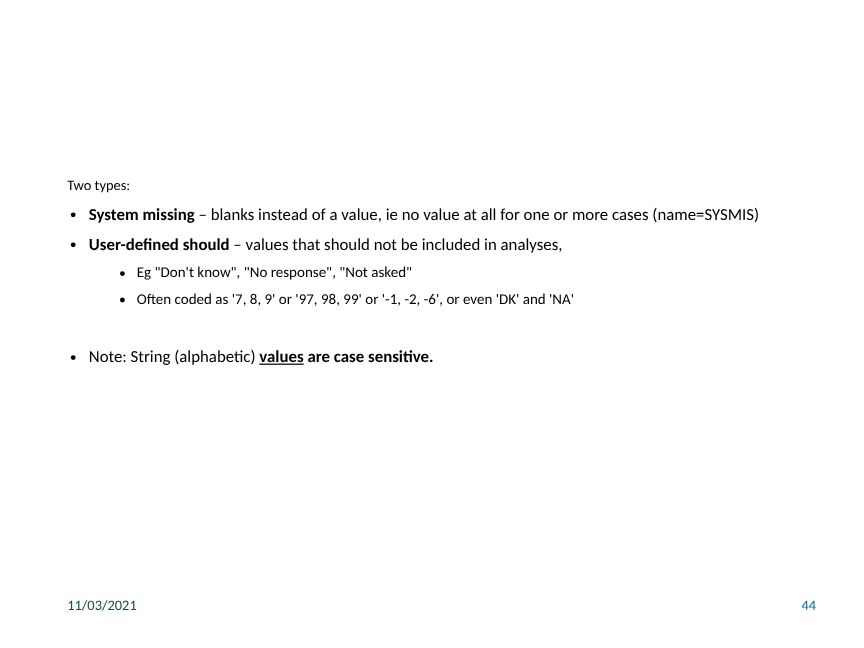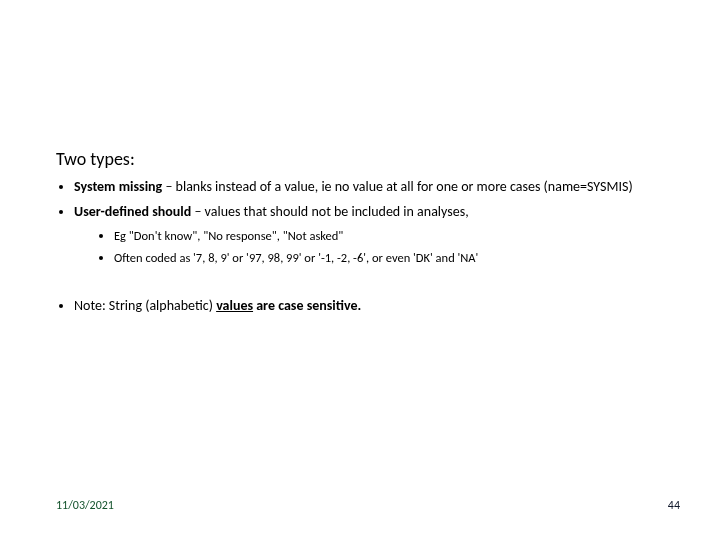--- a/index.html
+++ b/index.html
@@ -23,21 +23,21 @@
     left: 56px;
     top: 148px;
     right: 56px;
   }
   .title {
     font-size: 15px;
     font-weight: 700;
     margin-bottom: 14px;
   }
   .intro {
-    font-size: 18px;
+    font-size: 12px;
     margin-bottom: 8px;
   }
   ul.top {
     list-style: disc;
     margin: 0;
     padding-left: 18px;
   }
   ul.top > li {
     font-size: 14px;
     line-height: 1.35;
@@ -68,21 +68,21 @@
     left: 56px;
     bottom: 28px;
     font-size: 12px;
     color: #14532d;
   }
   .footer-page {
     position: absolute;
     right: 40px;
     bottom: 28px;
     font-size: 12px;
-    color: #0f172a;
+    color: #0369a1;
     text-align: right;
   }
 </style>
 </head>
 <body>
 
 <div class="slide">
   <div class="content">
 
 

